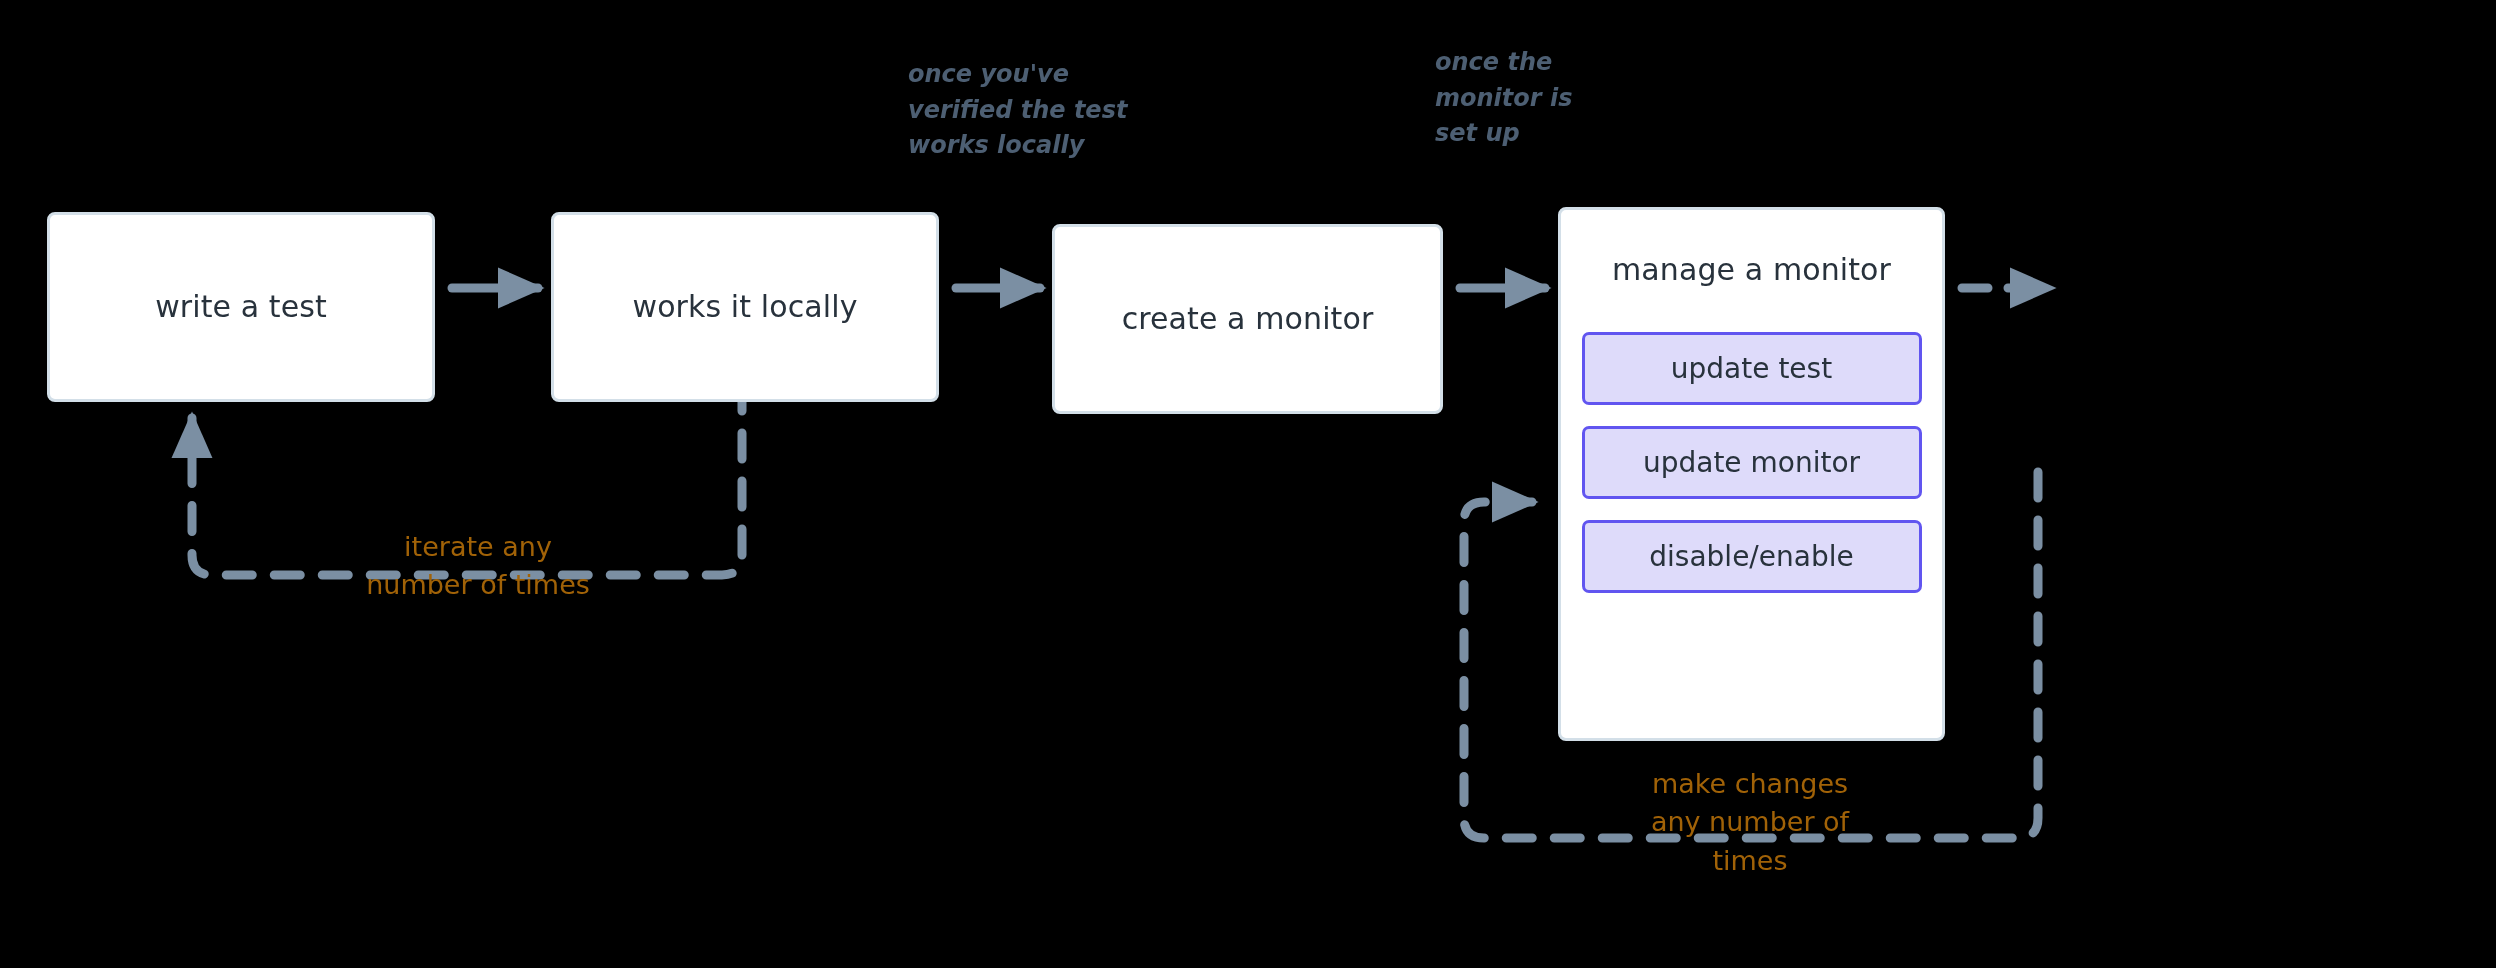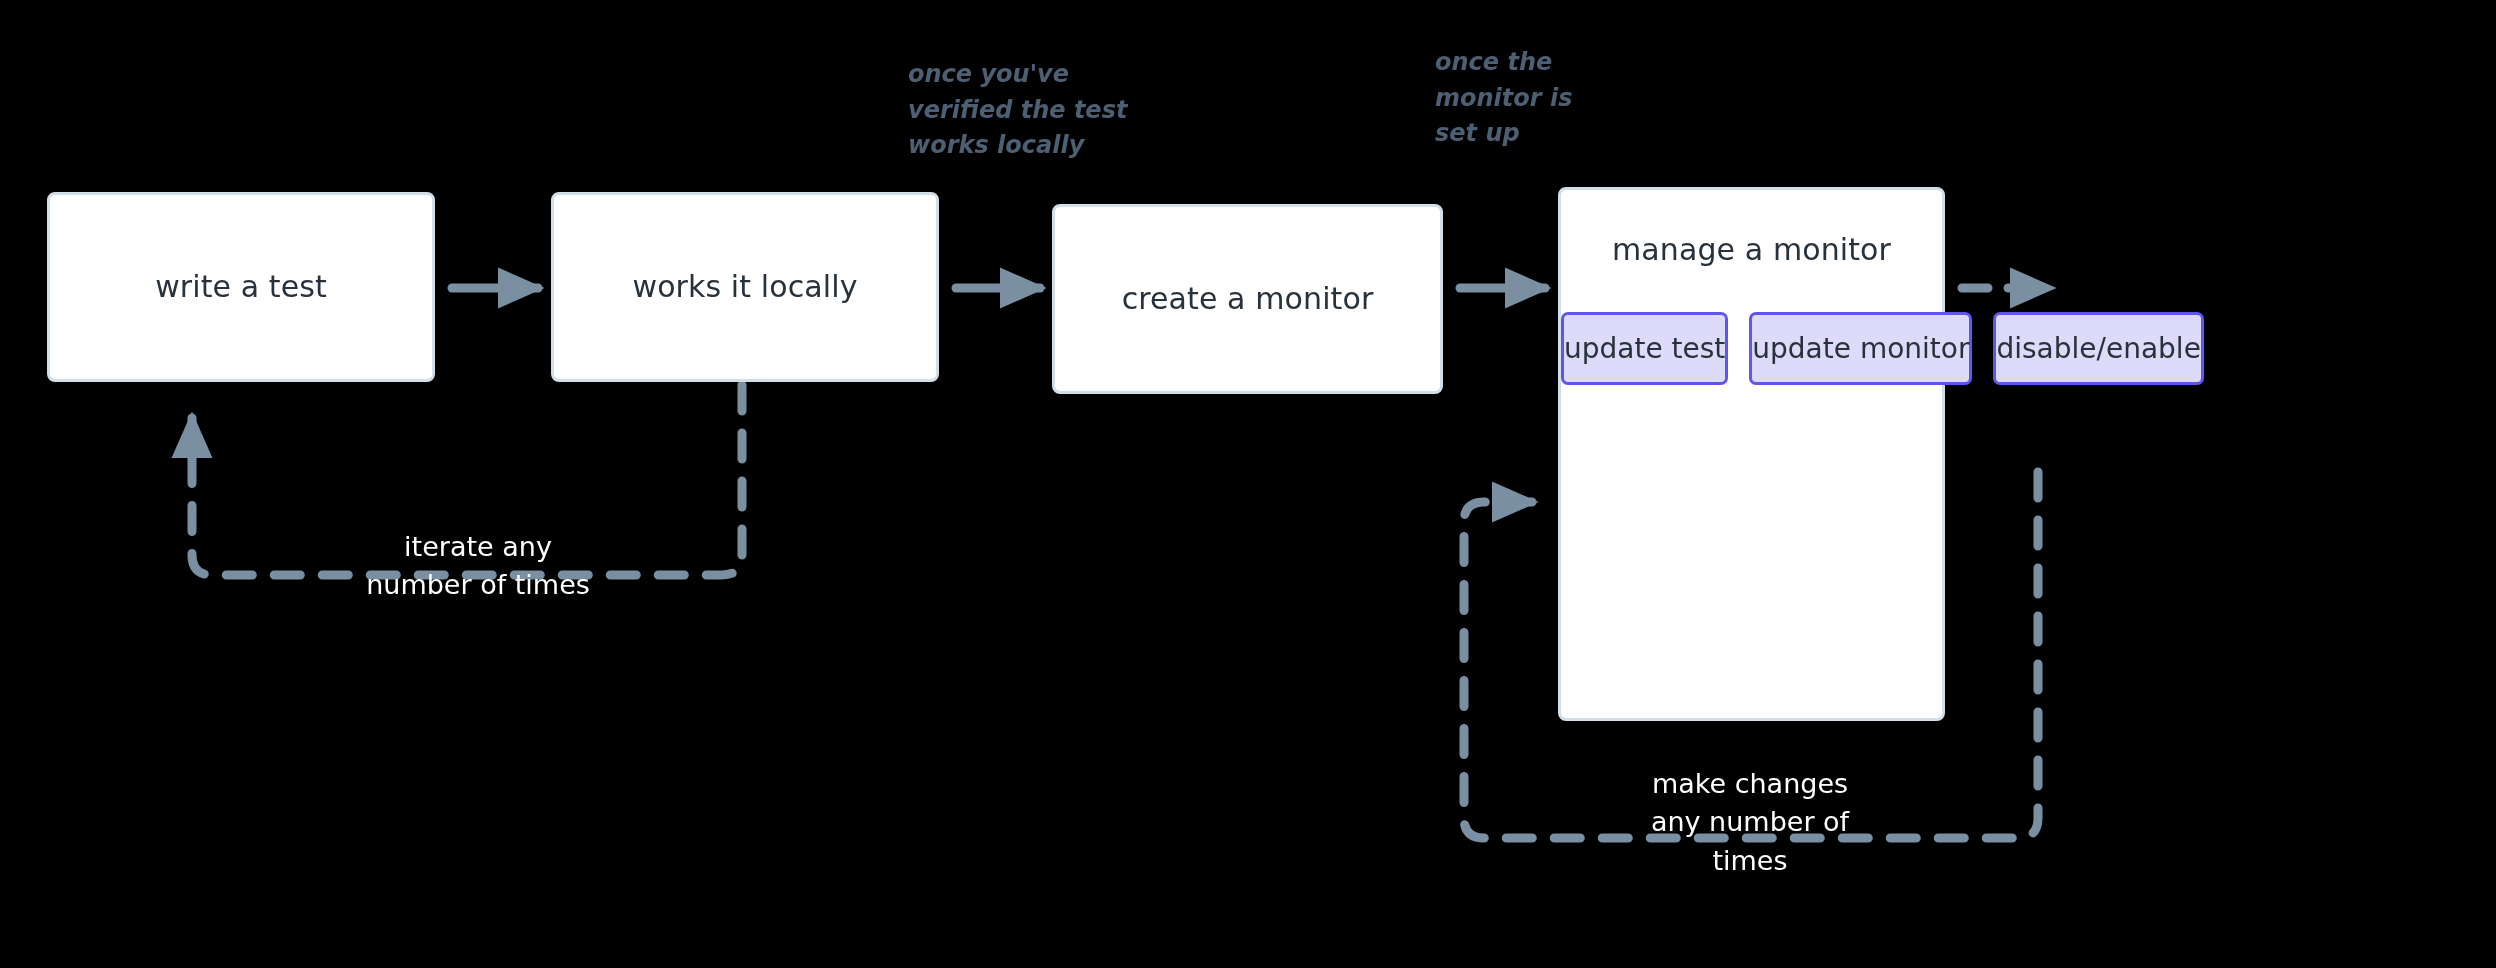--- a/index.html
+++ b/index.html
@@ -30,20 +30,21 @@
   .node {
     position: absolute;
     box-sizing: border-box;
     background: #ffffff;
     border: 3px solid #d3dfe8;
     border-radius: 8px;
     display: flex;
     flex-direction: column;
     align-items: center;
     justify-content: center;
+    margin-top: 20px;
   }
   .node-label {
     font-size: 30px;
     color: #28323c;
     letter-spacing: 0.1px;
     line-height: 1.2;
     text-align: center;
     white-space: nowrap;
   }
 
@@ -61,21 +62,21 @@
     height: 534px;
     justify-content: flex-start;
     padding-top: 42px;
   }
   #node-manage-a-monitor .node-label { margin-bottom: 0; }
 
   .sub-list {
     margin-top: 44px;
     width: 100%;
     display: flex;
-    flex-direction: row;
+    flex-direction: column;
     align-items: center;
     gap: 21px;
   }
   .sub-node {
     box-sizing: border-box;
     width: 340px;
     height: 73px;
     background: #dedbfa;
     border: 3px solid #6155f0;
     border-radius: 7px;
@@ -99,21 +100,21 @@
     line-height: 1.48;
     white-space: pre-line;
   }
   #annotation-verified-test { left: 908px;  top: 57px; }
   #annotation-monitor-setup { left: 1435px; top: 45px; }
 
   
   .loop-label {
     position: absolute;
     font-size: 27px;
-    color: #ffffff;
+    color: #a16207;
     line-height: 1.42;
     text-align: center;
     white-space: pre-line;
   }
   #loop-label-iterate {
     left: 318px;
     top: 528px;
     width: 320px;
   }
   #loop-label-make-changes {

